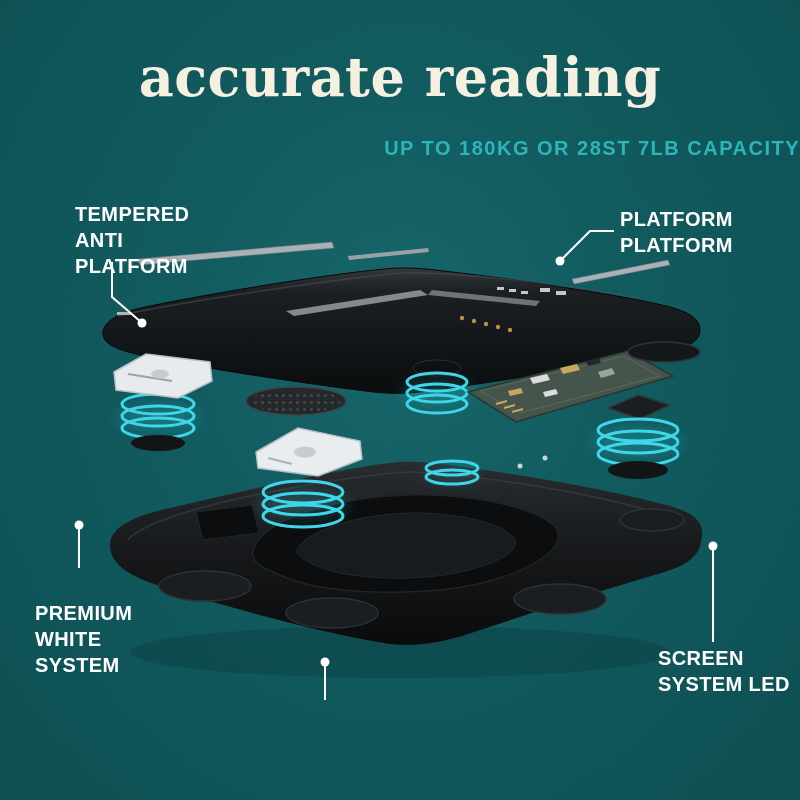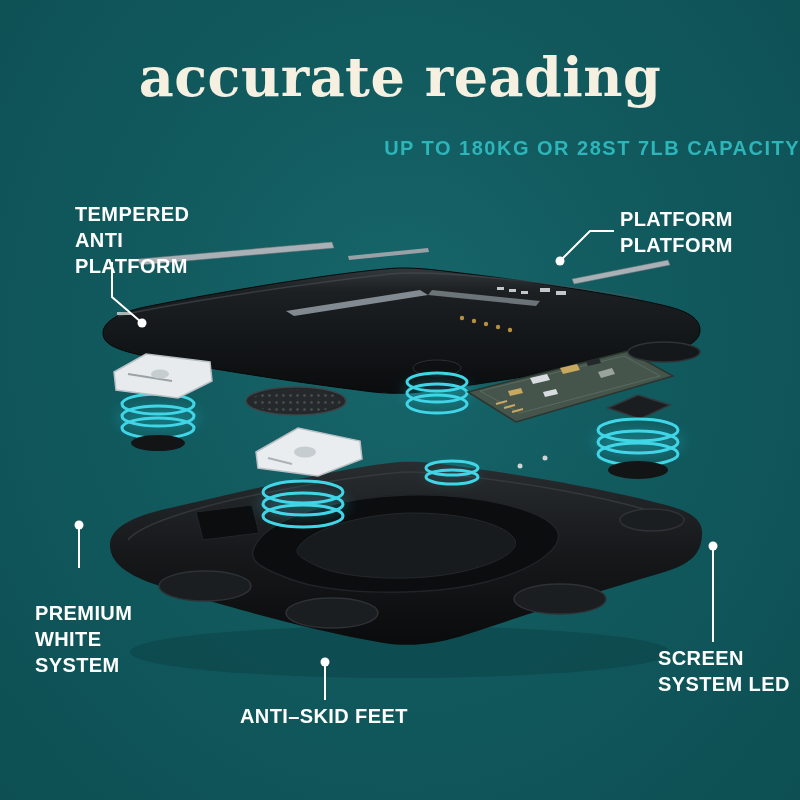--- a/index.html
+++ b/index.html
@@ -204,17 +204,14 @@
     <span>PREMIUM</span>
     <span>WHITE</span>
     <span>SYSTEM</span>
   </div>
 
   <div class="label" style="left:658px; top:645px;">
     <span>SCREEN</span>
     <span>SYSTEM LED</span>
   </div>
 
-  <div class="label" style="left:240px; top:703px;">
-    <span>ANTI–SKID FEET</span>
-  </div>
 
 </div>
 
 </body></html>

